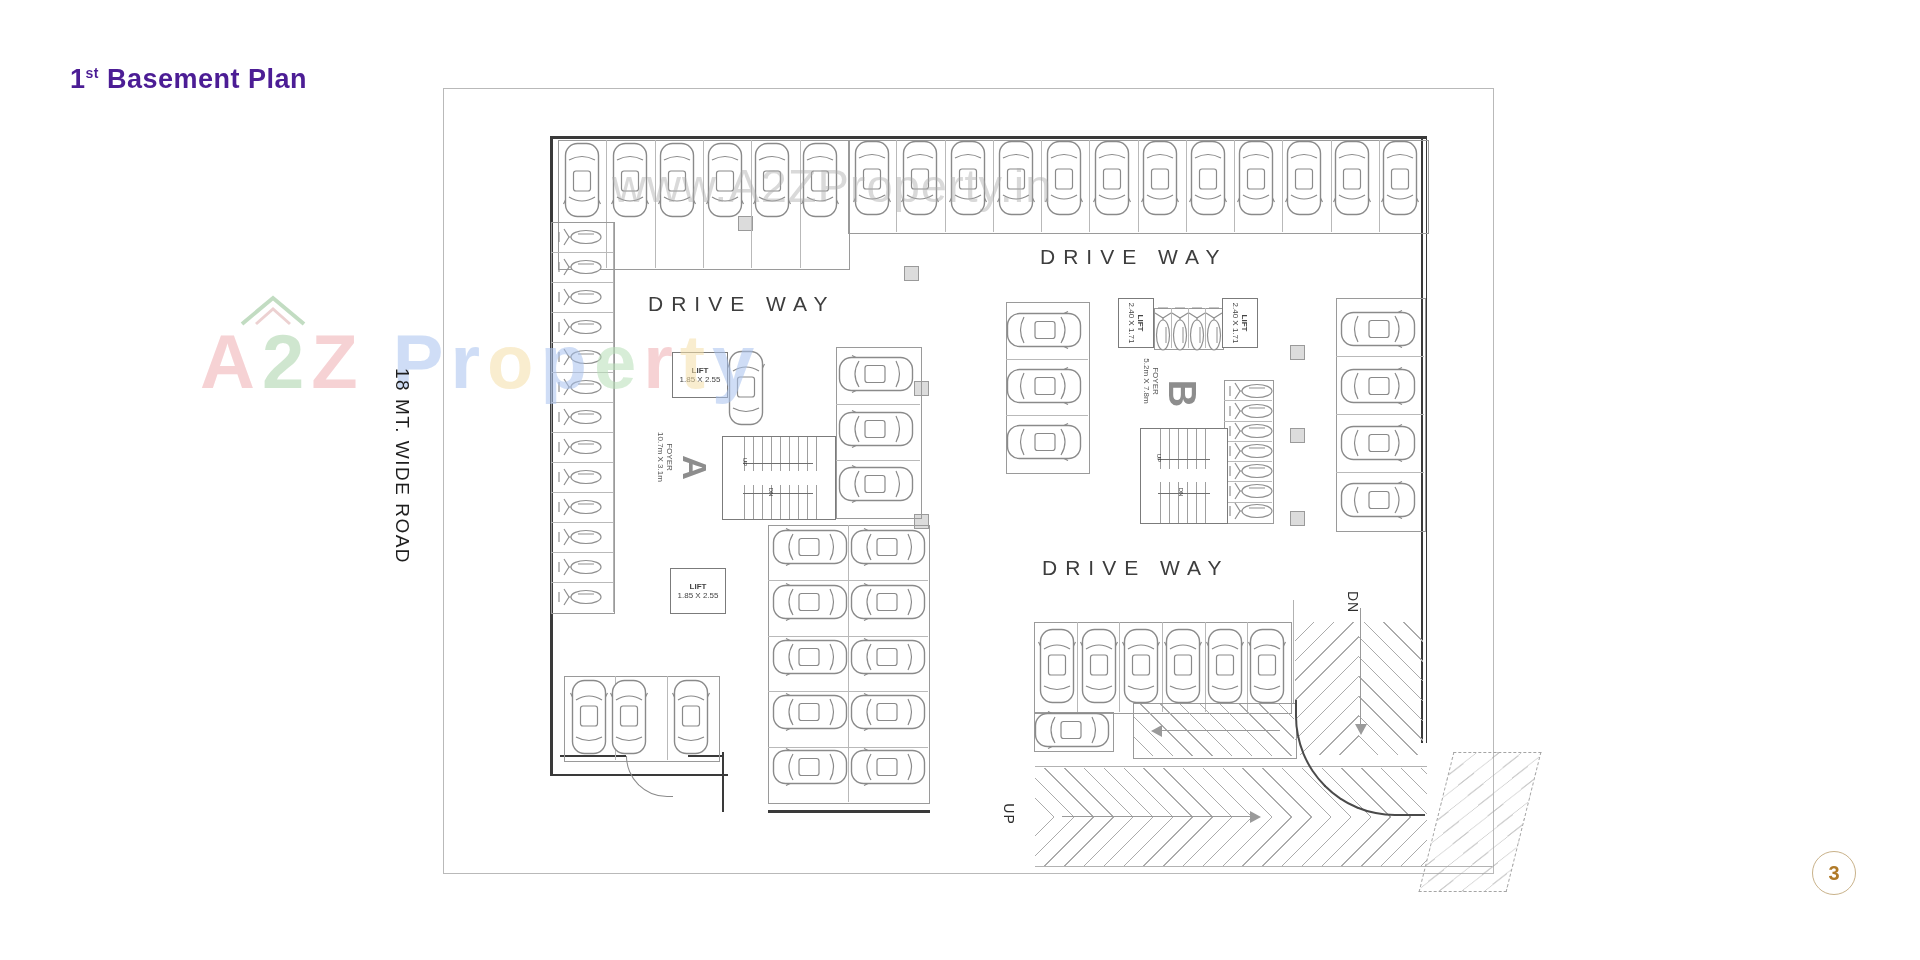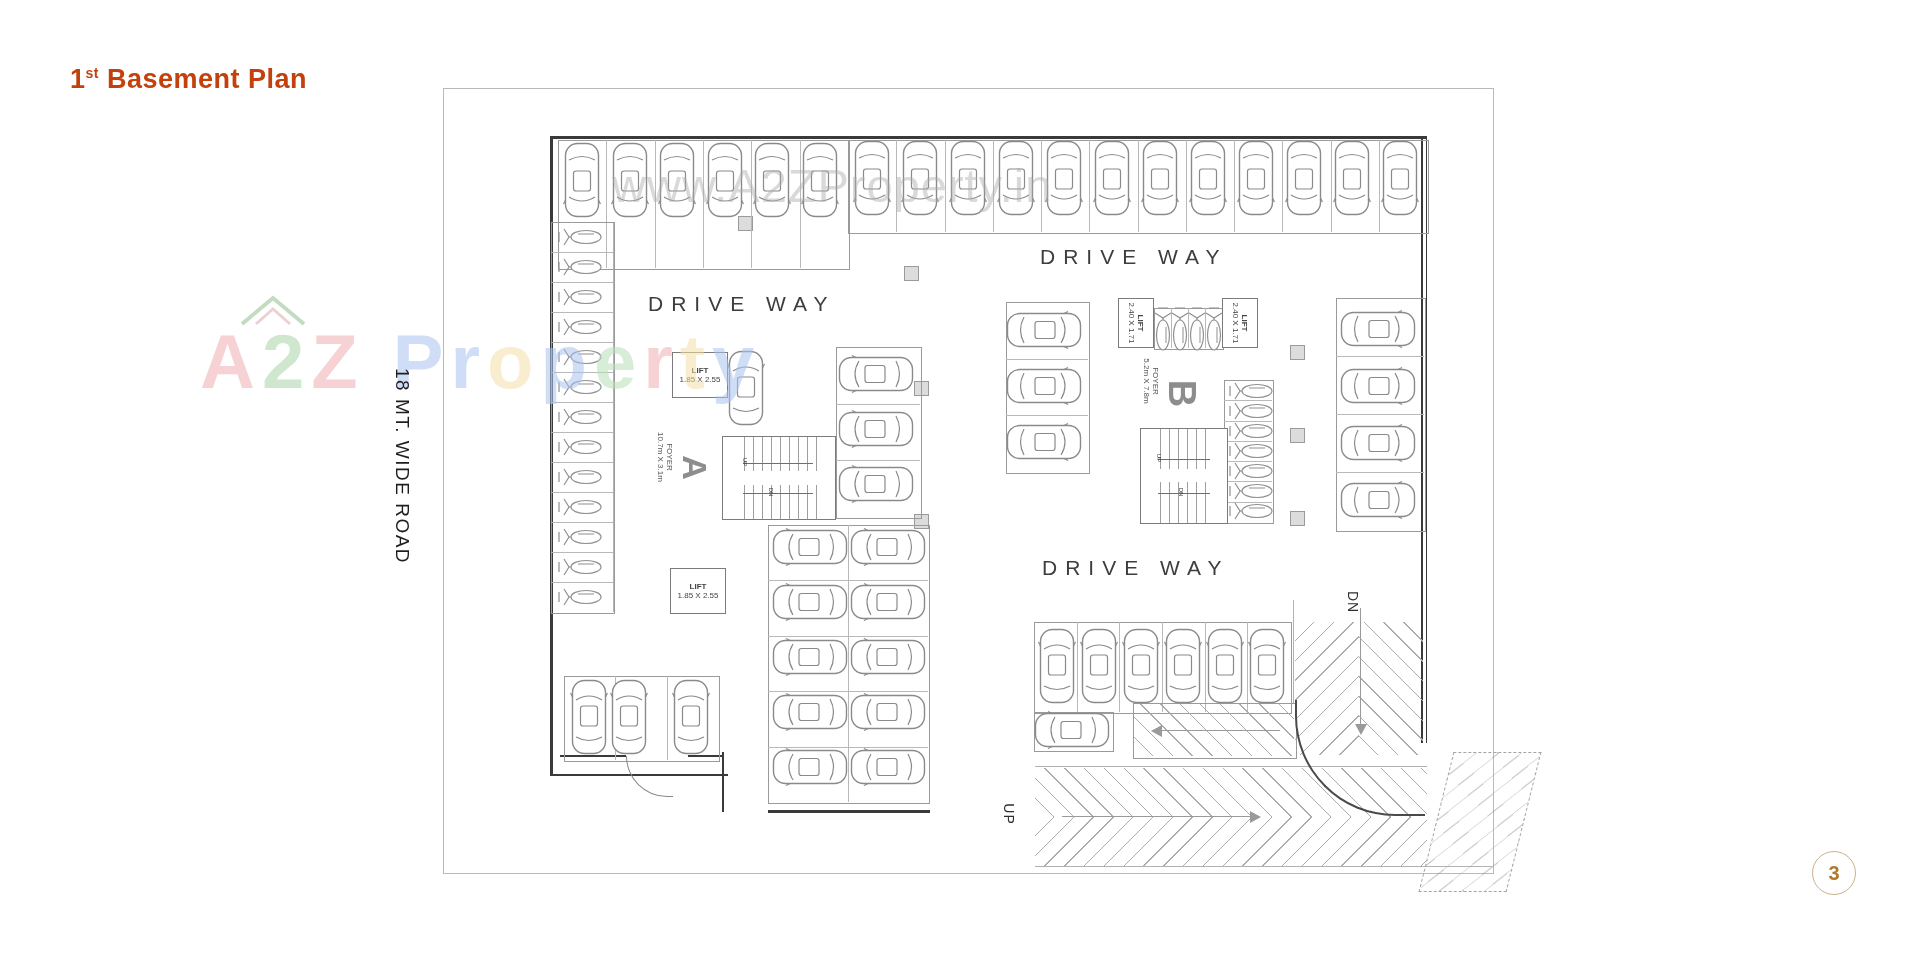--- a/index.html
+++ b/index.html
@@ -25,21 +25,21 @@
   .dw-label{font-size:21px;letter-spacing:8px;color:#3d3d3d;white-space:nowrap;z-index:5;}
   .rot90{transform:rotate(90deg);transform-origin:center;}
   .foyer-text{font-size:8px;line-height:9px;color:#555;text-align:center;white-space:nowrap;z-index:5;}
   .block-letter{color:#8d8d8d;font-size:34px;font-weight:bold;z-index:5;}
   .hatch-a{background:repeating-linear-gradient(45deg,rgba(255,255,255,0) 0 13px,#ababab 13px 14px);}
   .hatch-b{background:repeating-linear-gradient(135deg,rgba(255,255,255,0) 0 13px,#ababab 13px 14px);}
   .ramp-label{font-size:14px;font-weight:500;color:#2e2e2e;letter-spacing:1px;z-index:6;}
   .arrow-line{background:#9a9a9a;z-index:4;}
   .tri{width:0;height:0;z-index:4;}
   
-  .title{font-size:27px;font-weight:bold;color:#c2410c;letter-spacing:.5px;z-index:8;}
+  .title{font-size:27px;font-weight:bold;color:#4c1d95;letter-spacing:.5px;z-index:8;}
   .title sup{font-size:14px;}
   .road-label{writing-mode:vertical-rl;font-size:19px;letter-spacing:1.5px;color:#1e1e1e;z-index:8;white-space:nowrap;}
   .wm-url{font-size:47px;letter-spacing:1px;color:rgba(170,170,170,.45);z-index:7;white-space:nowrap;font-weight:500;}
   .wm-brand{font-size:76px;font-weight:bold;letter-spacing:7px;opacity:.55;z-index:7;white-space:nowrap;}
   .page-badge{width:42px;height:42px;border-radius:50%;border:1.5px solid #c9b28a;color:#b07a28;
       font-size:20px;font-weight:bold;display:flex;align-items:center;justify-content:center;z-index:8;}
   .door-arc{border-left:1px solid #8a8a8a;border-bottom:1px solid #8a8a8a;border-bottom-left-radius:46px;}
   .curve-wall{border-left:2px solid #4a4a4a;border-bottom:2px solid #4a4a4a;border-bottom-left-radius:100px;z-index:4;}
   .dashed-zone{border:1px dashed #a5a5a5;
       background:repeating-linear-gradient(135deg,rgba(255,255,255,0) 0 15px,rgba(160,160,160,.55) 15px 16px);

